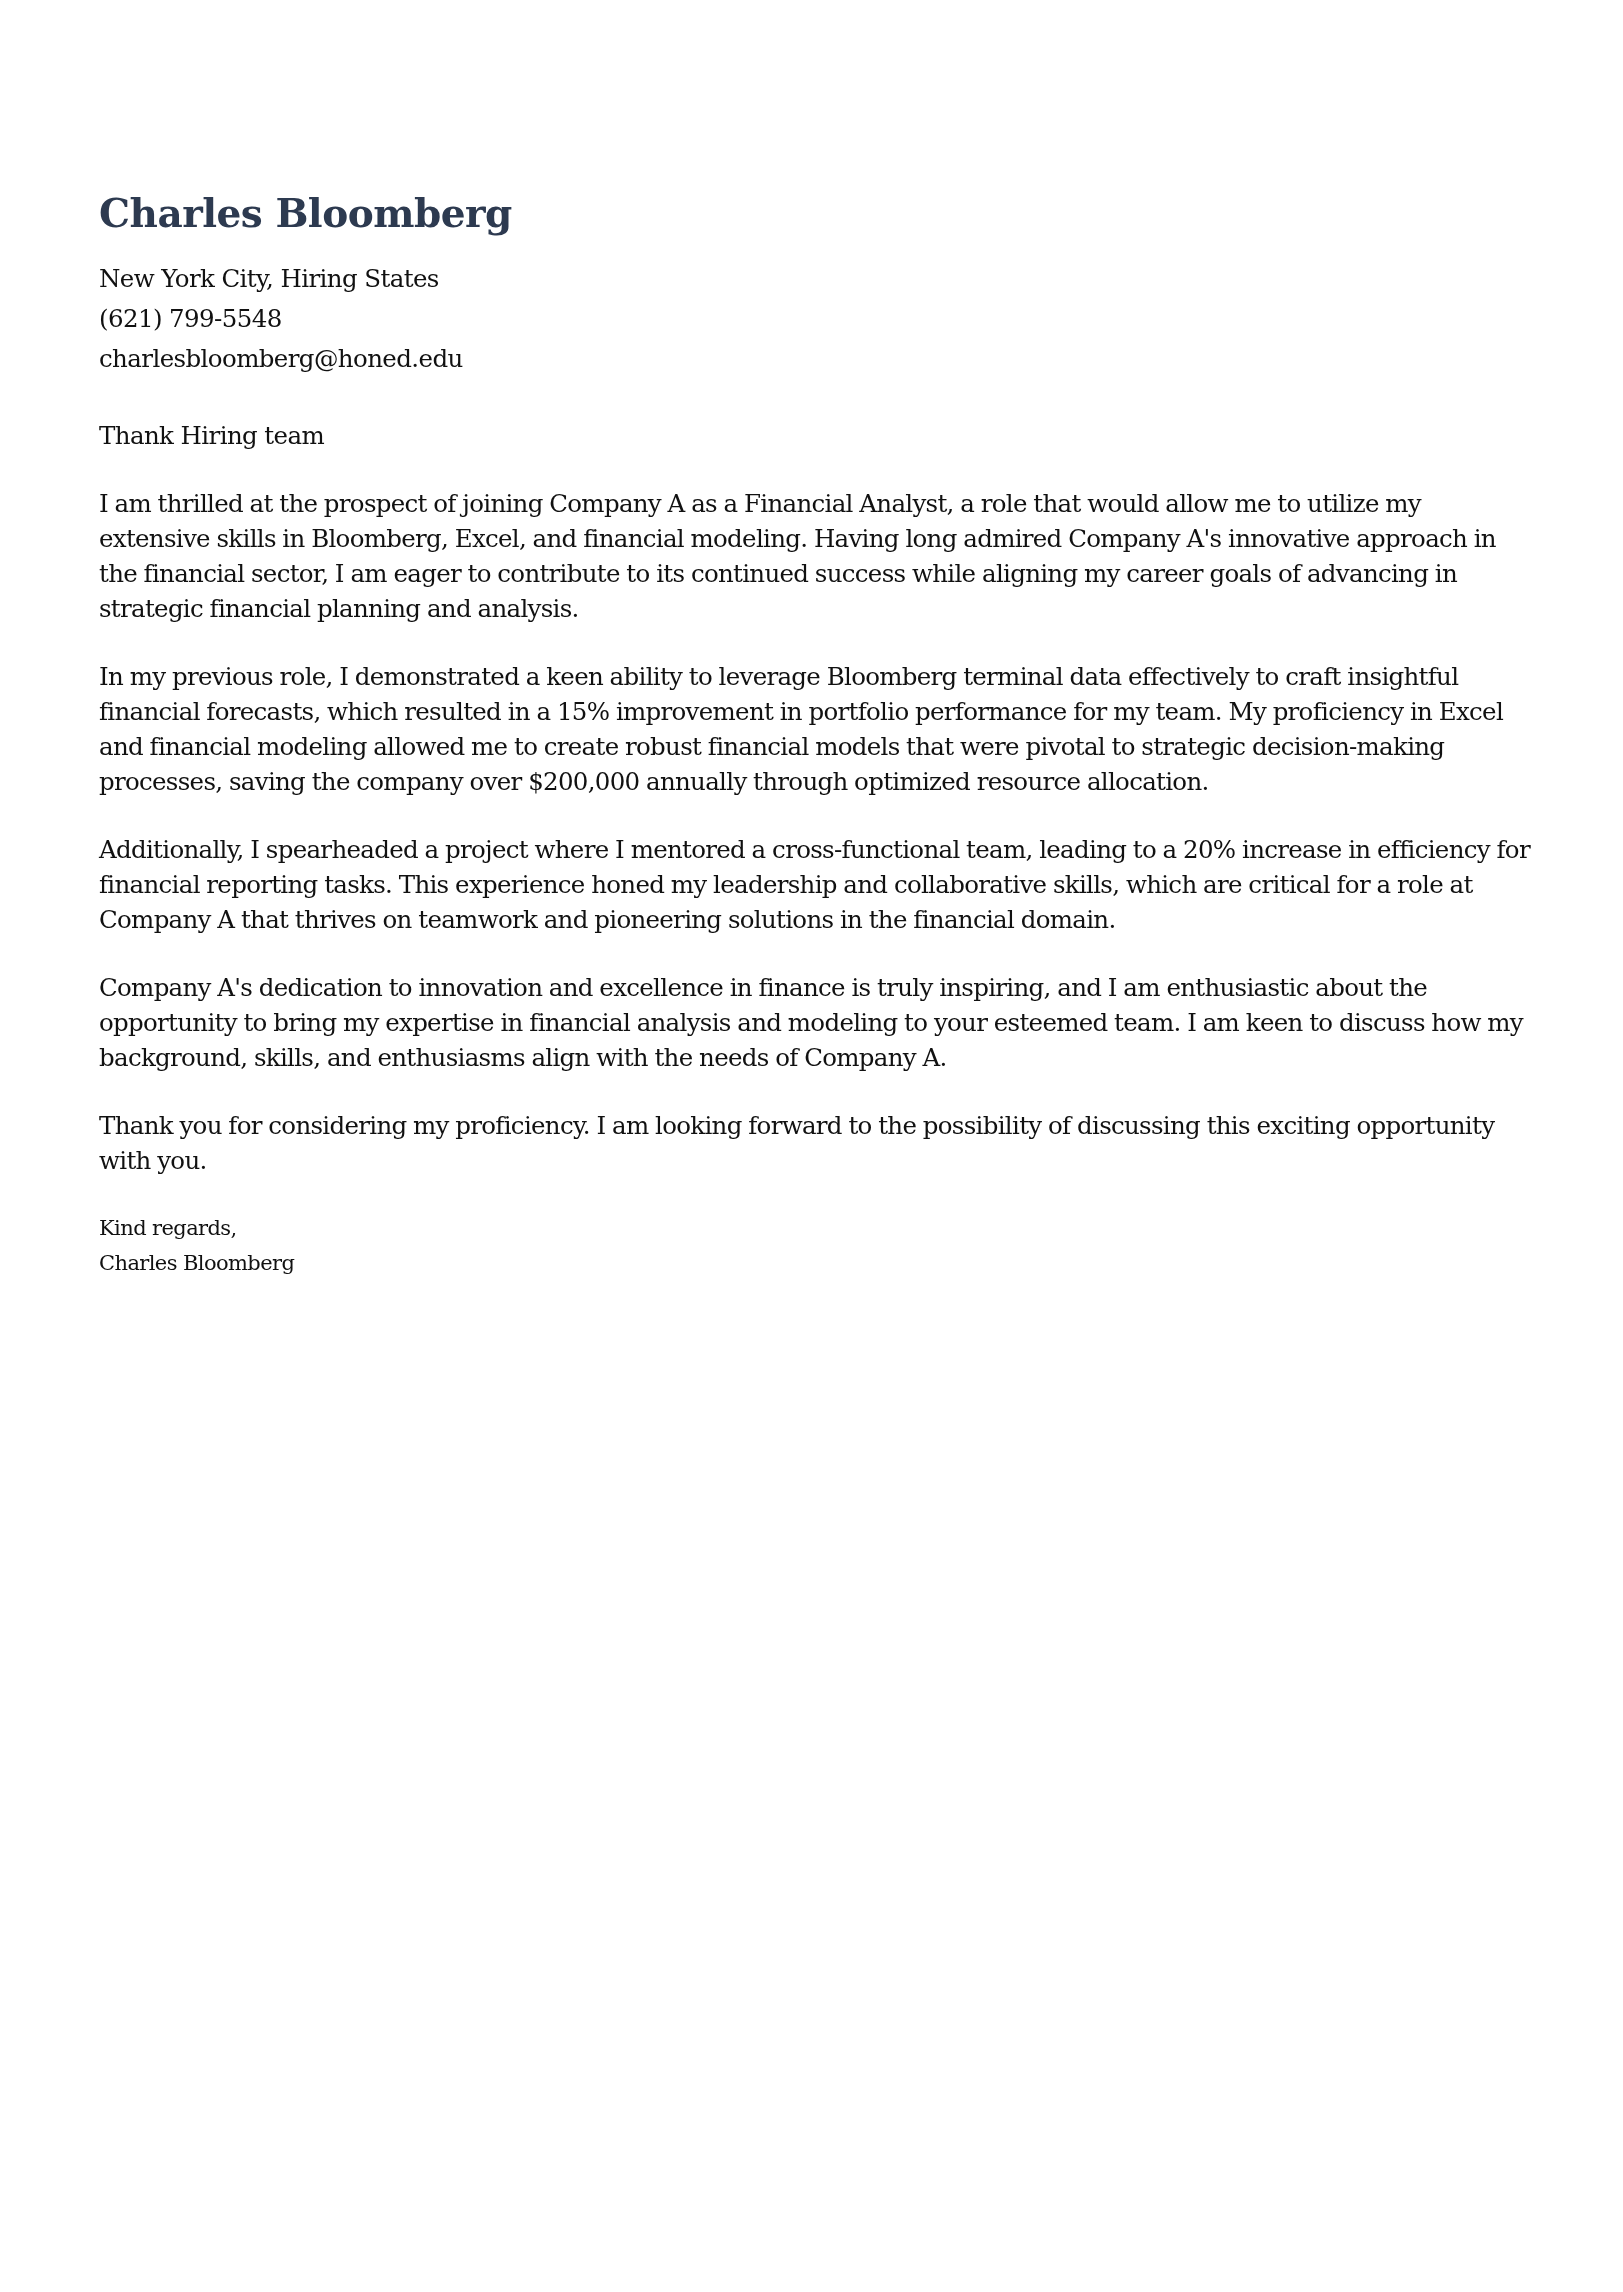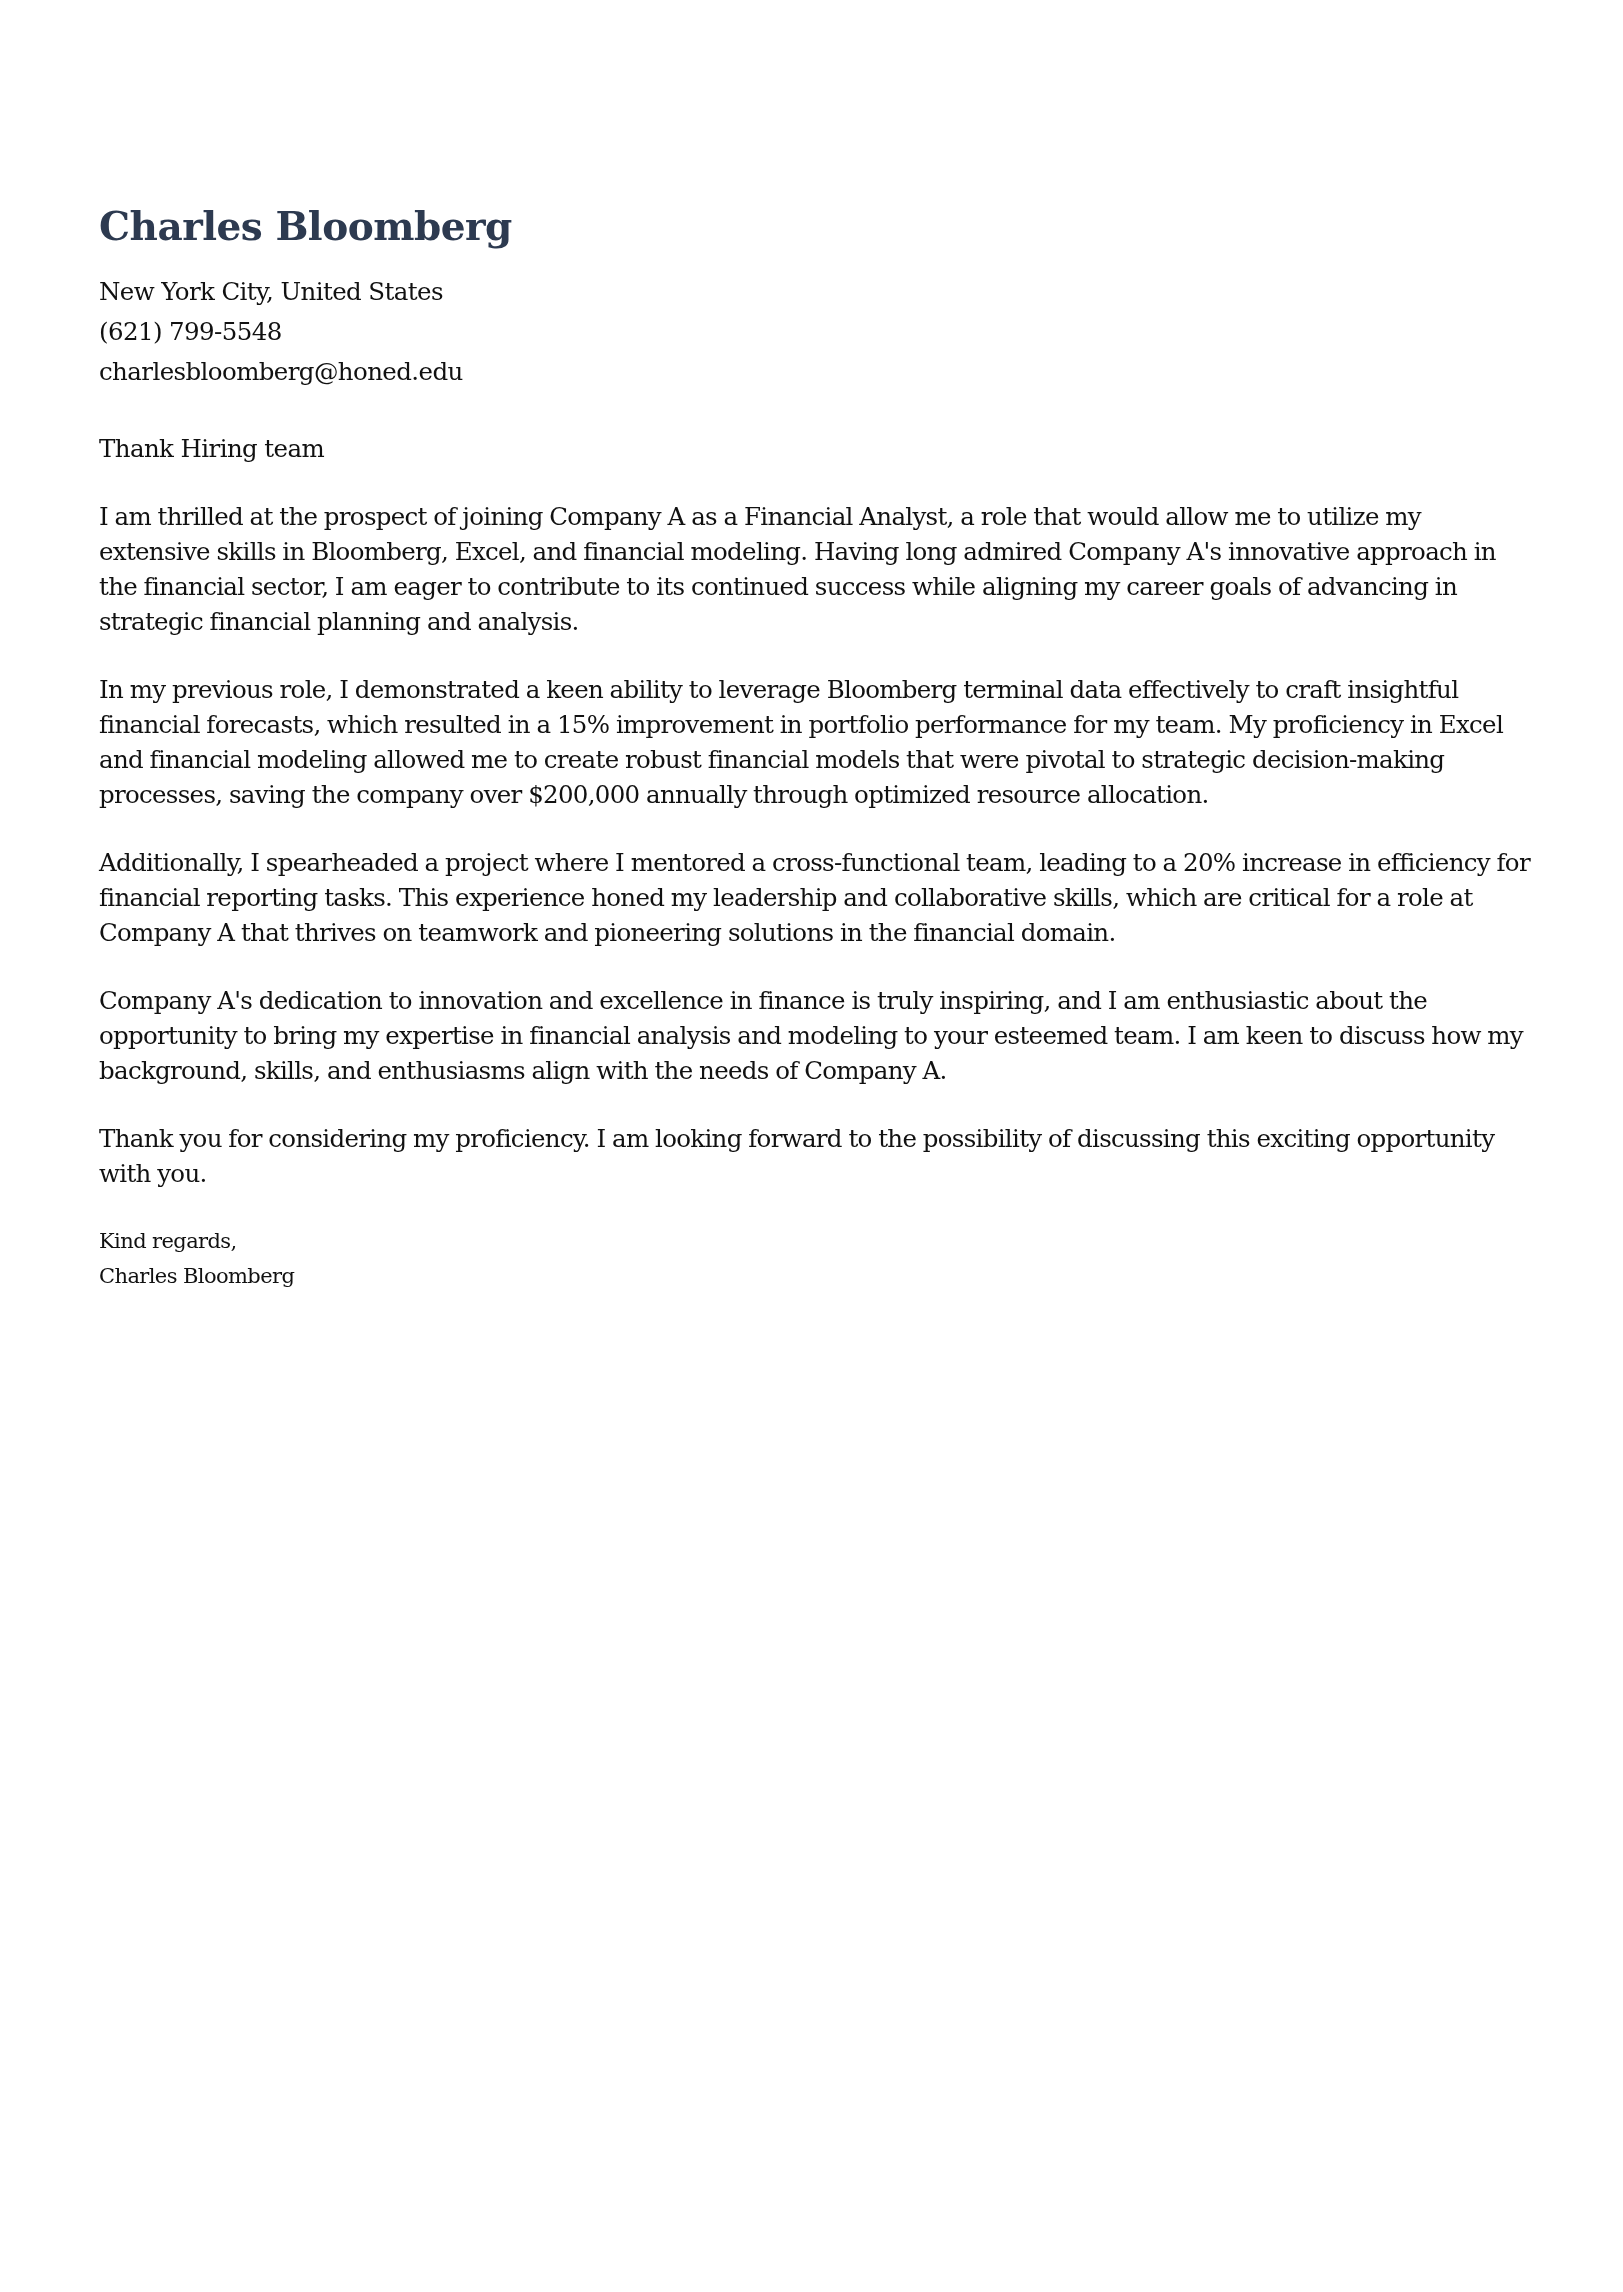--- a/index.html
+++ b/index.html
@@ -1,18 +1,18 @@
 <!DOCTYPE html>
 <html><head>
 <meta charset="utf-8">
 <style>
   html, body { margin: 0; padding: 0; background: #ffffff; }
   body { width: 1623px; height: 2293px; position: relative; overflow: hidden; }
   .page {
-    position: absolute; left: 99px; top: 201px; width: 1433px;
+    position: absolute; left: 99px; top: 188px; width: 1433px;
     font-family: "DejaVu Serif", "Liberation Serif", serif;
     color: #111111;
   }
   .name {
     font-family: "DejaVu Serif", "Liberation Serif", serif;
     font-weight: bold; font-size: 39px; line-height: 51px;
     color: #2d3a50; margin: 0 0 19.6px 0; letter-spacing: -0.5px;
   }
   .contact { font-size: 24.5px; line-height: 40px; letter-spacing: -0.6px; }
   .contact div { white-space: nowrap; }
@@ -22,21 +22,21 @@
     letter-spacing: -0.7px; word-spacing: -0.5px;
   }
   .closing { font-size: 21px; line-height: 35px; margin-top: 33px; letter-spacing: -0.6px; }
 </style>
 </head>
 <body>
 
 <div class="page">
   <h1 class="name">Charles Bloomberg</h1>
   <div class="contact">
-    <div>New York City, United States</div>
+    <div>New York City, Hiring States</div>
     <div>(621) 799-5548</div>
     <div>charlesbloomberg@honed.edu</div>
   </div>
   <div class="greeting">Thank Hiring team</div>
   <p class="para" style="margin-bottom:0">I am thrilled at the prospect of joining Company A as a Financial Analyst, a role that would allow me to utilize my extensive skills in Bloomberg, Excel, and financial modeling. Having long admired Company A's innovative approach in the financial sector, I am eager to contribute to its continued success while aligning my career goals of advancing in strategic financial planning and analysis.</p>
   <p class="para" style="margin-bottom:0">In my previous role, I demonstrated a keen ability to leverage Bloomberg terminal data effectively to craft insightful financial forecasts, which resulted in a 15% improvement in portfolio performance for my team. My proficiency in Excel and financial modeling allowed me to create robust financial models that were pivotal to strategic decision-making processes, saving the company over $200,000 annually through optimized resource allocation.</p>
   <p class="para" style="margin-bottom:0">Additionally, I spearheaded a project where I mentored a cross-functional team, leading to a 20% increase in efficiency for financial reporting tasks. This experience honed my leadership and collaborative skills, which are critical for a role at Company A that thrives on teamwork and pioneering solutions in the financial domain.</p>
   <p class="para" style="margin-bottom:0">Company A's dedication to innovation and excellence in finance is truly inspiring, and I am enthusiastic about the opportunity to bring my expertise in financial analysis and modeling to your esteemed team. I am keen to discuss how my background, skills, and enthusiasms align with the needs of Company A.</p>
   <p class="para" style="margin-bottom:0">Thank you for considering my proficiency. I am looking forward to the possibility of discussing this exciting opportunity with you.</p>
   <div class="closing">

